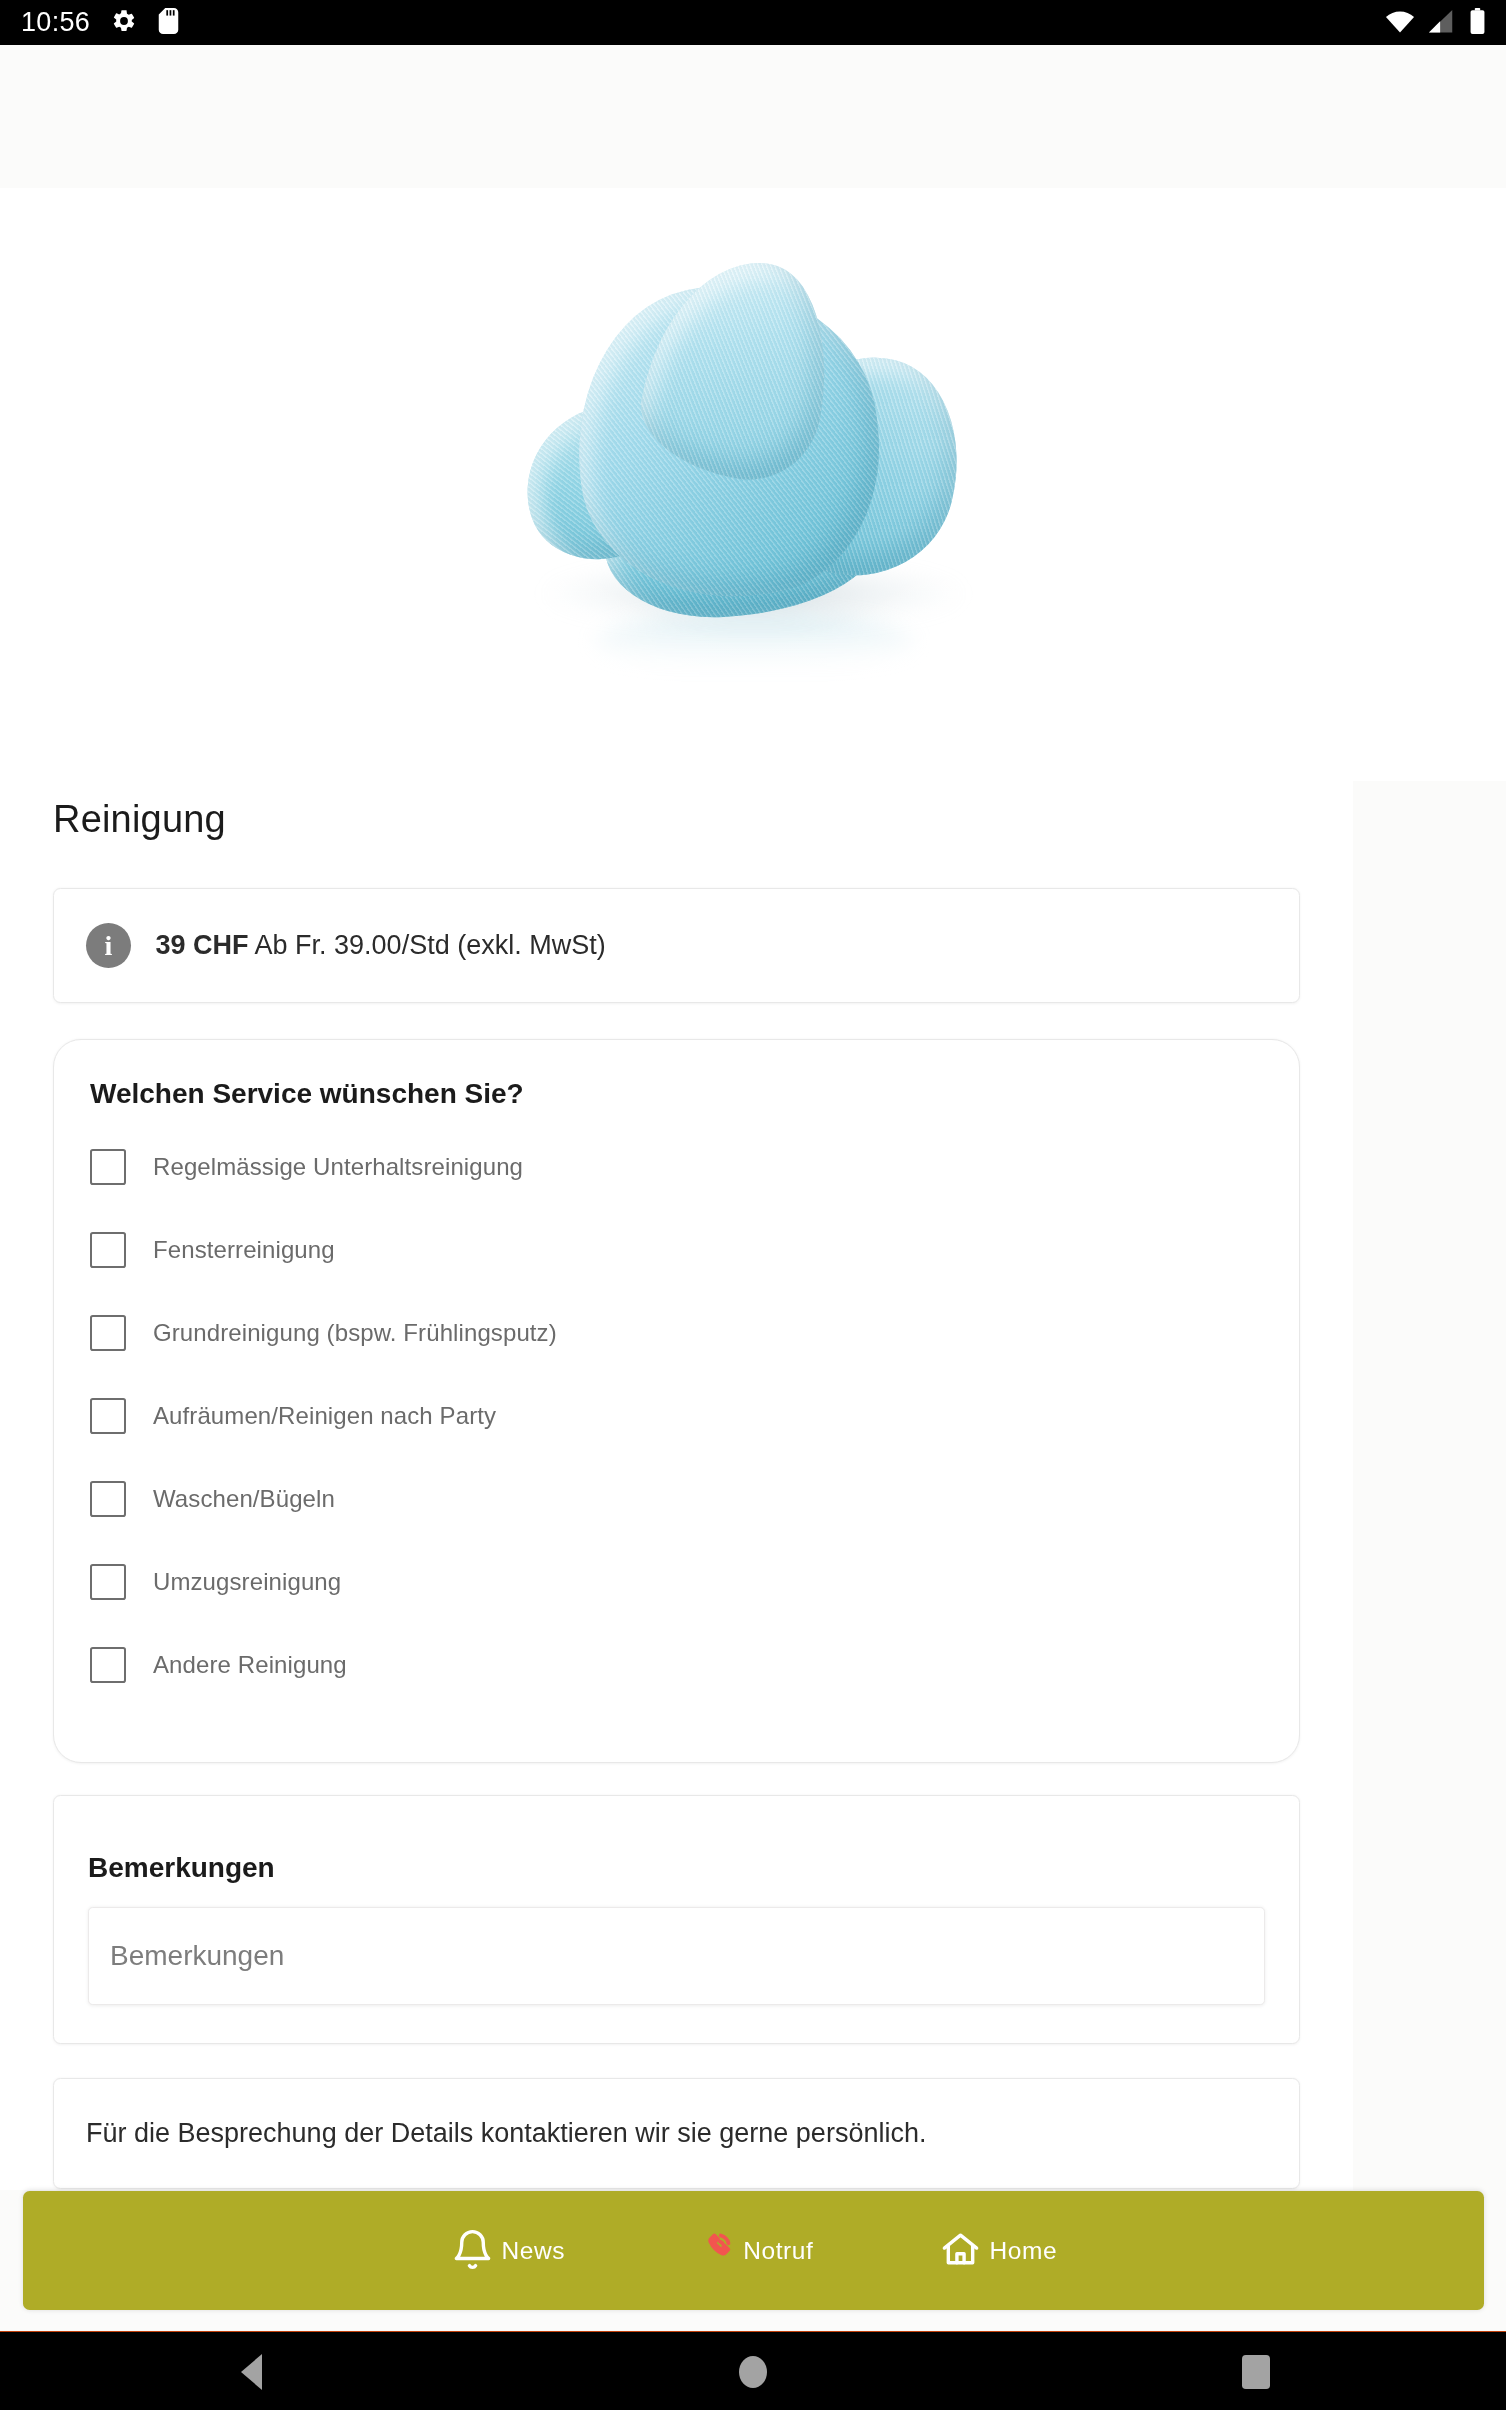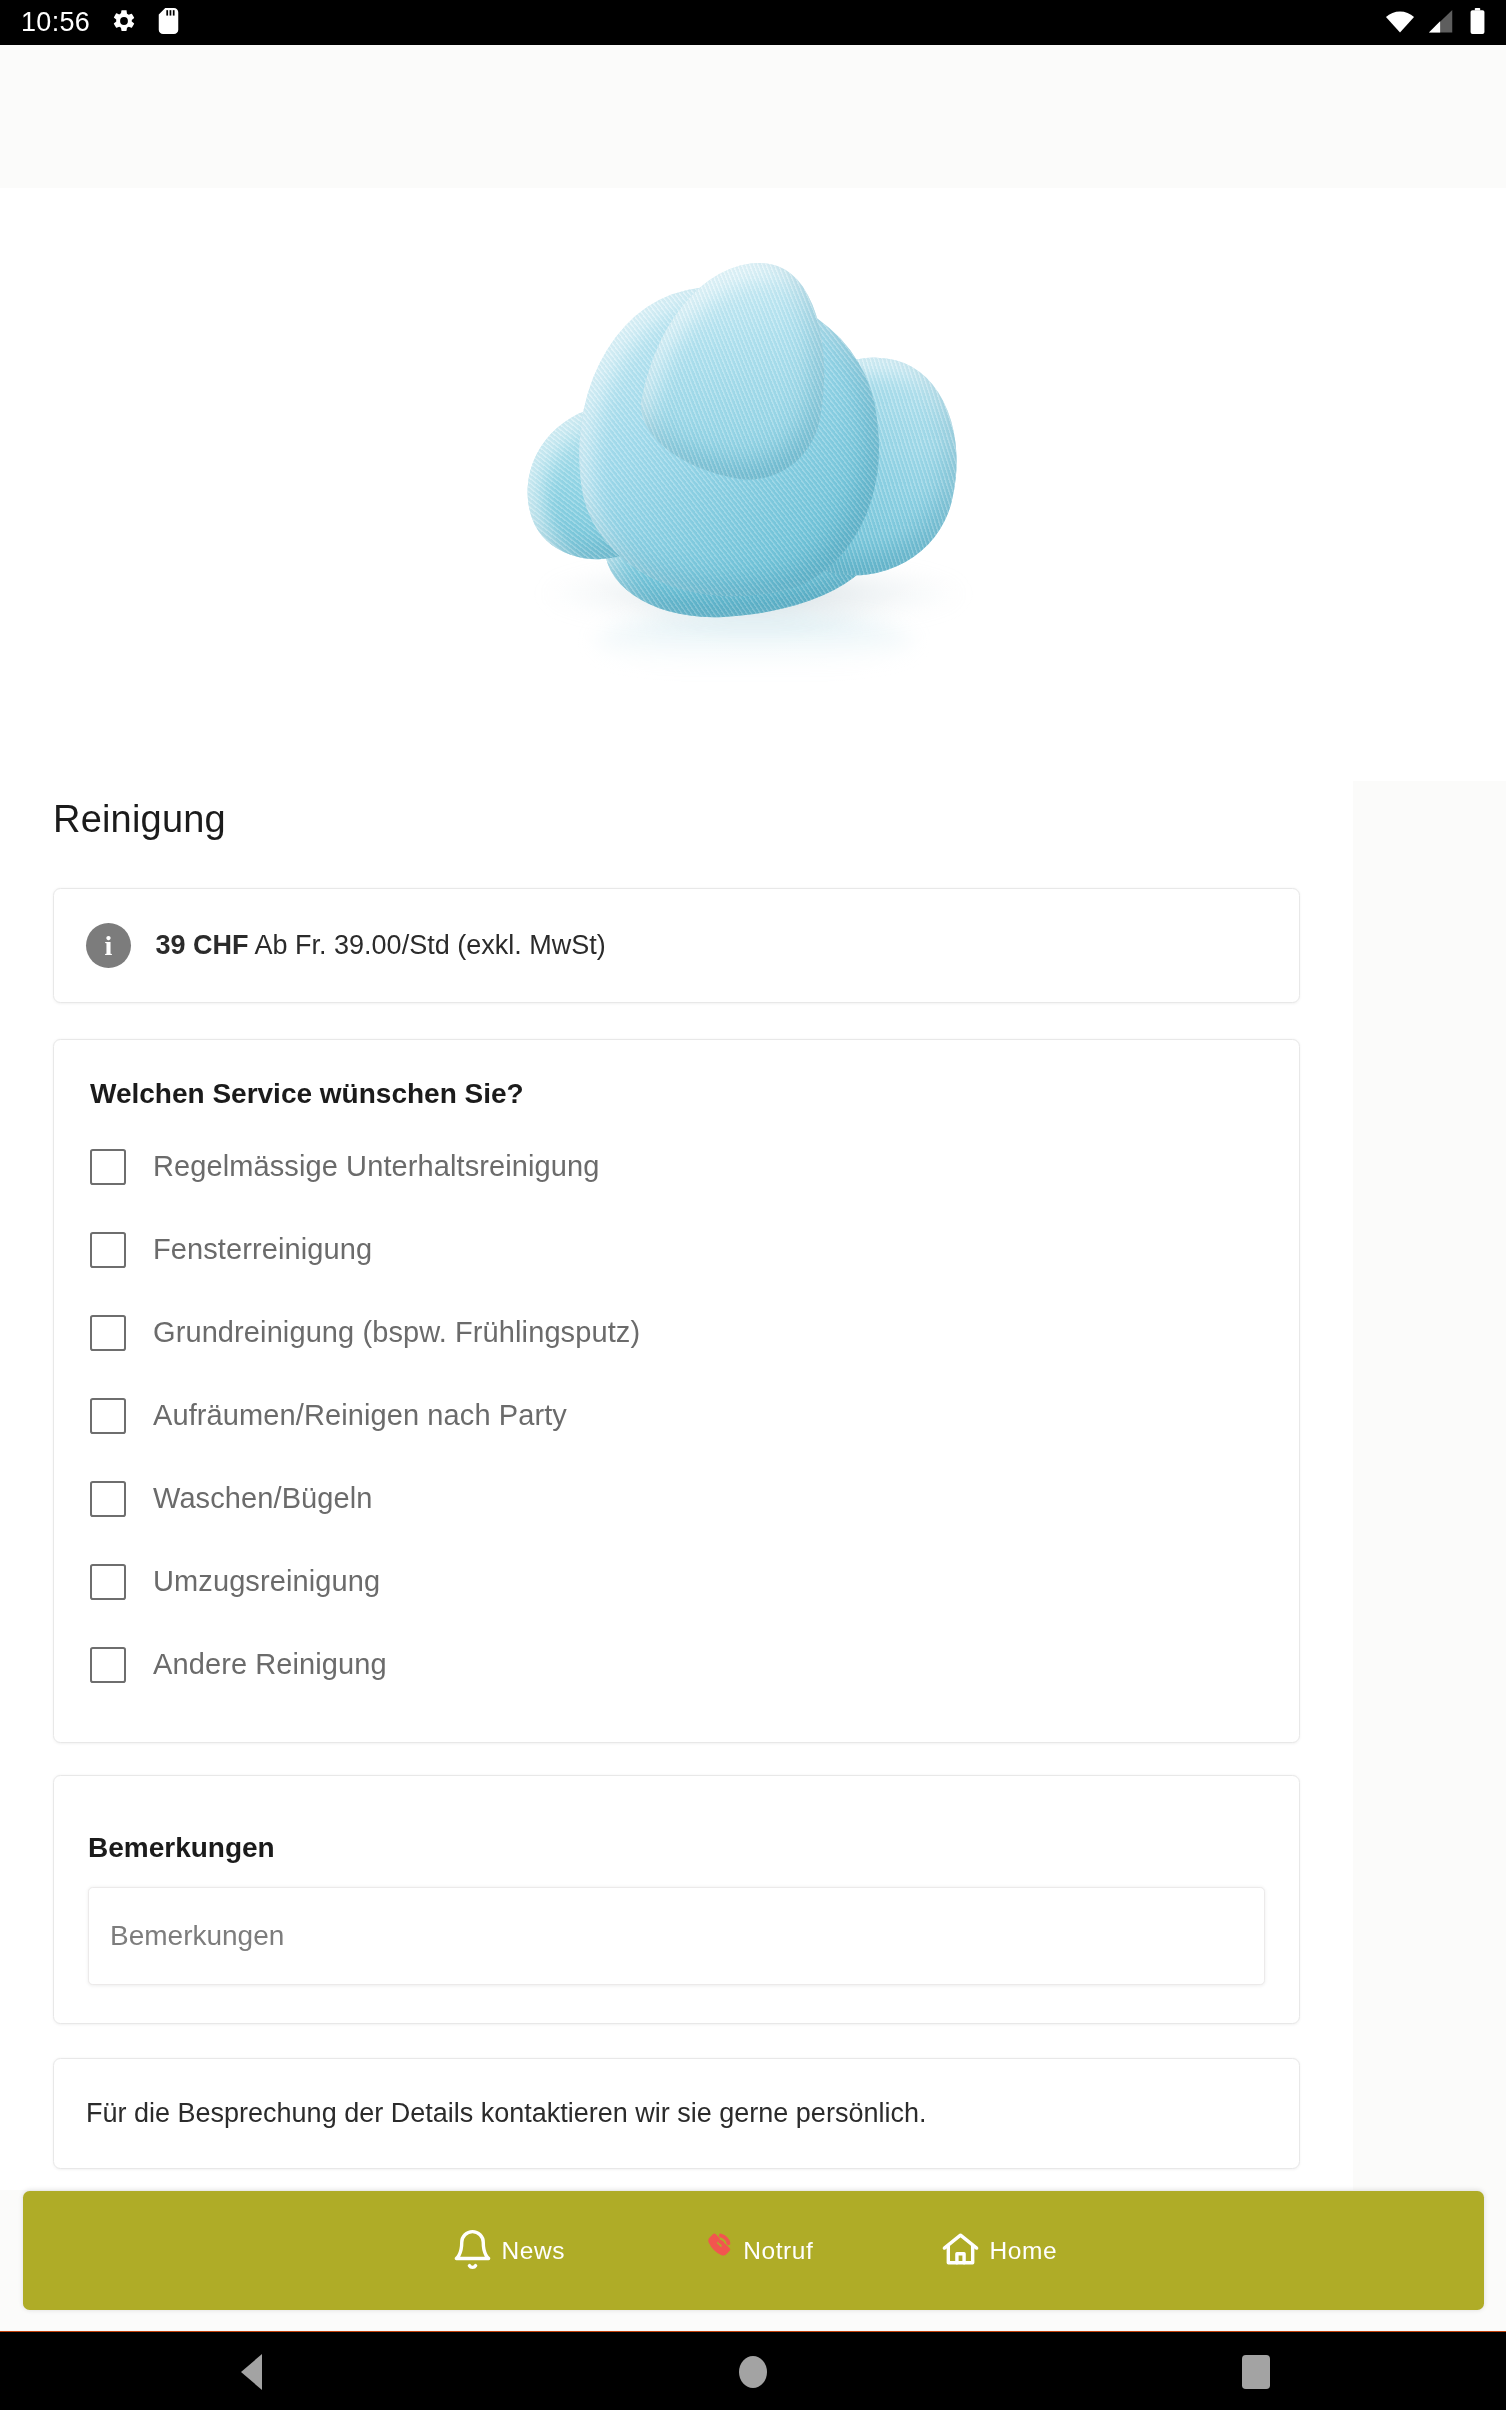--- a/index.html
+++ b/index.html
@@ -264,21 +264,22 @@
     margin-left: 24.5px;
     font-size: 27px;
     color: #2b2b2b;
   }
   .price-text b {
     font-weight: 700;
   }
 
   .services-card {
     margin-top: 36px;
-    padding: 38px 36px 36px 36px;
+    padding: 38px 36px 56px 36px;
+    border-radius: 28px;
   }
   .card-heading {
     font-size: 28px;
     font-weight: 700;
     color: #1b1b1b;
     margin: 0 0 15px 0;
   }
   .check-row {
     display: flex;
     align-items: center;
@@ -289,21 +290,21 @@
     width: 36px;
     height: 36px;
     border: 2.8px solid #6e6e6e;
     border-radius: 2.8px;
     background: #ffffff;
     flex: 0 0 auto;
     box-sizing: border-box;
   }
   .check-label {
     margin-left: 27px;
-    font-size: 29px;
+    font-size: 24px;
     color: #6b6b6b;
     letter-spacing: 0.1px;
   }
 
   .remarks-card {
     margin-top: 32px;
     padding: 56px 34px 38px 34px;
   }
   .remarks-input {
     margin-top: 22.6px;

